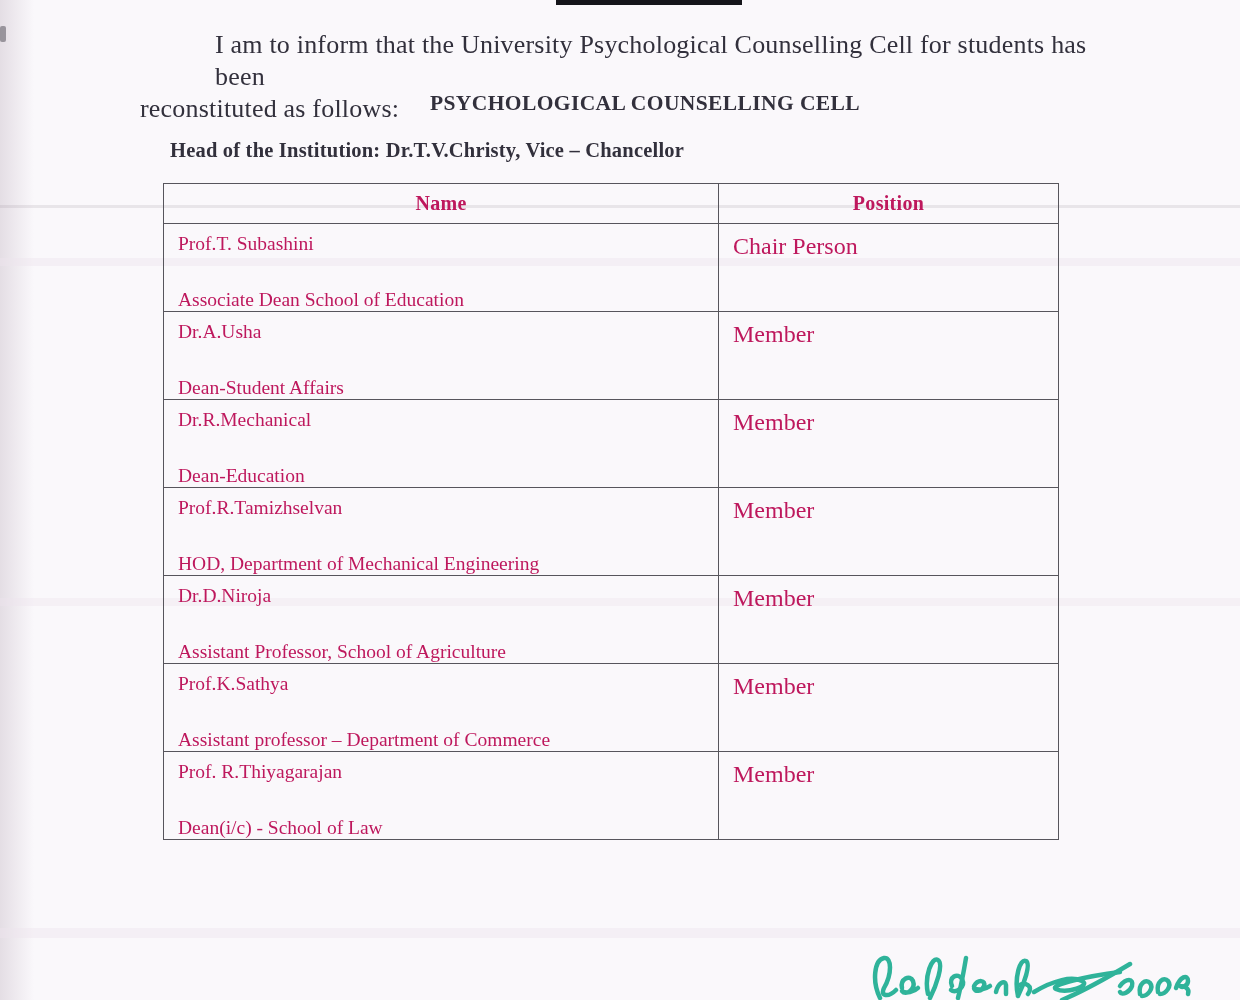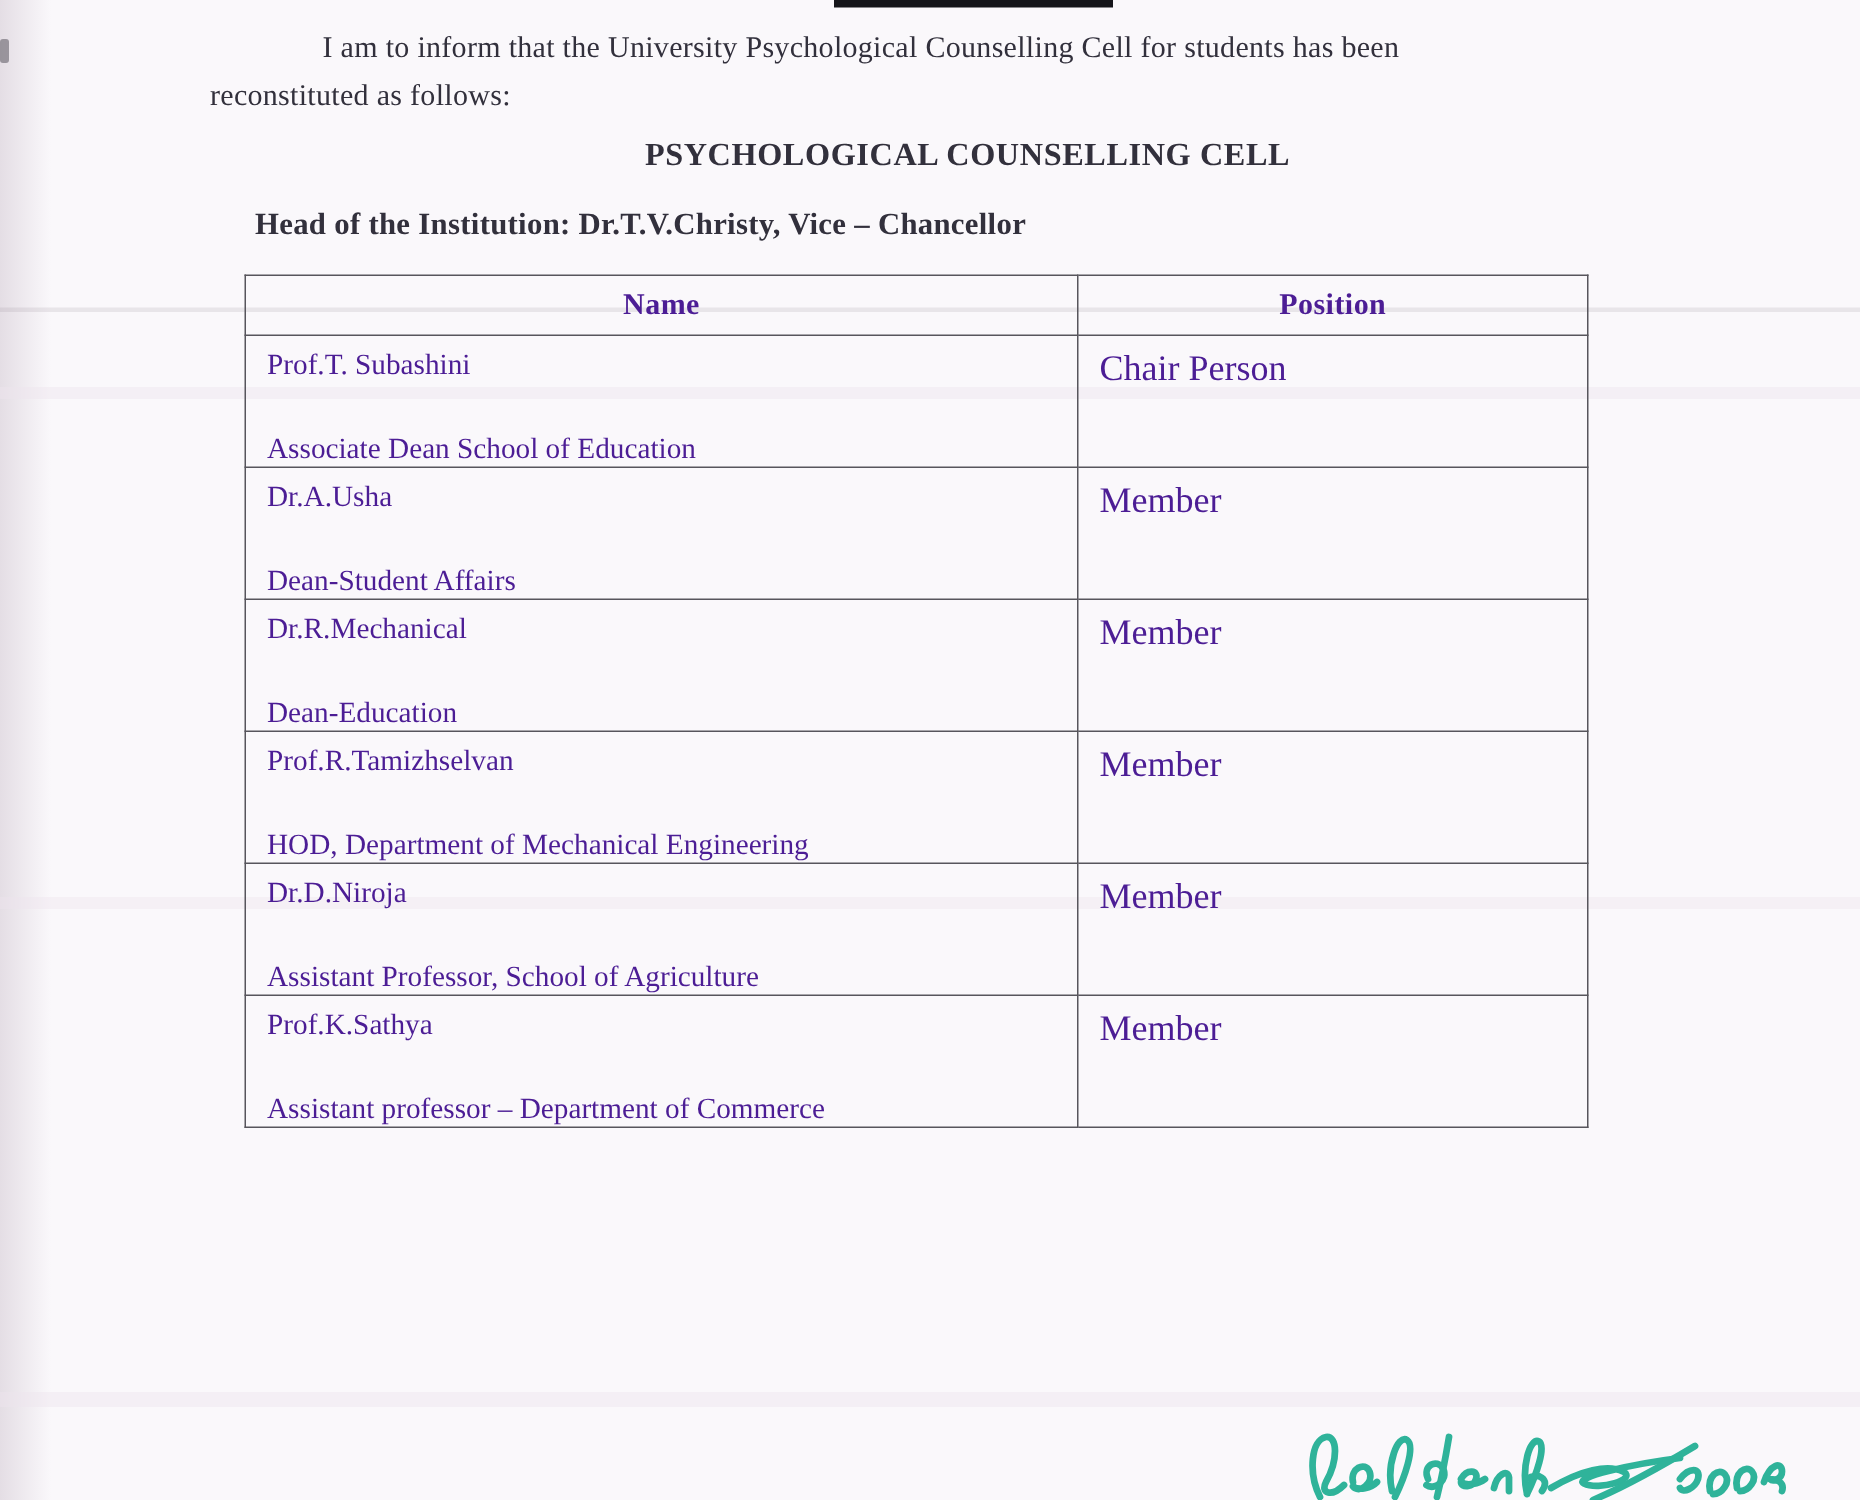--- a/index.html
+++ b/index.html
@@ -28,42 +28,42 @@
   .streak.s3 { top: 598px; height: 8px; background: rgba(238,228,238,0.40); }
   .streak.s4 { top: 928px; height: 10px; background: rgba(238,228,238,0.45); }
 
   .top-bar {
     position: absolute; left: 556px; top: 0; width: 186px; height: 5px;
     background: #15151a;
   }
 
   
   .intro {
-    position: absolute; left: 140px; top: 16px; width: 950px;
-    font-size: 20px; line-height: 32px; letter-spacing: 0.2px;
+    position: absolute; left: 140px; top: 29px; width: 950px;
+    font-size: 26px; line-height: 32px; letter-spacing: 0.2px;
   }
   .intro .line1 { padding-left: 75px; }
 
   .doc-title {
     position: absolute; left: 170px; top: 91px; width: 950px;
     text-align: center; font-weight: bold; font-size: 21.5px;
     letter-spacing: 0.4px;
   }
   .doc-subtitle {
     position: absolute; left: 170px; top: 139px; width: 950px;
     font-weight: bold; font-size: 20.5px;
     letter-spacing: 0.2px;
   }
 
   
   table.committee {
     position: absolute; left: 163px; top: 183px;
     width: 895px; border-collapse: collapse;
     table-layout: fixed;
-    font-size: 19.5px; color: #4c1d95;
+    font-size: 19.5px; color: #be185d;
   }
   table.committee col.c1 { width: 555px; }
   table.committee col.c2 { width: 340px; }
   table.committee th, table.committee td {
     border: 1.5px solid #57555c;
     vertical-align: top;
     padding: 0;
   }
   table.committee thead th {
     height: 39px; text-align: center; vertical-align: middle;
@@ -169,20 +169,31 @@
           </td>
         <td>
             <div class="cell-position">Member</div>
           </td>
       </tr>
       <tr>
         <td>
             <div class="cell-pad">
           <div class="cell-name">Prof.K.Sathya</div>
           <div class="cell-detail">Assistant professor – Department of Commerce</div>
+        </div>
+          </td>
+        <td>
+            <div class="cell-position">Member</div>
+          </td>
+      </tr>
+      <tr>
+        <td>
+            <div class="cell-pad">
+          <div class="cell-name">Prof. R.Thiyagarajan</div>
+          <div class="cell-detail">Dean(i/c) - School of Law</div>
         </div>
           </td>
         <td>
             <div class="cell-position">Member</div>
           </td>
       </tr>
     </tbody>
   </table>
 
   <div class="signature">

